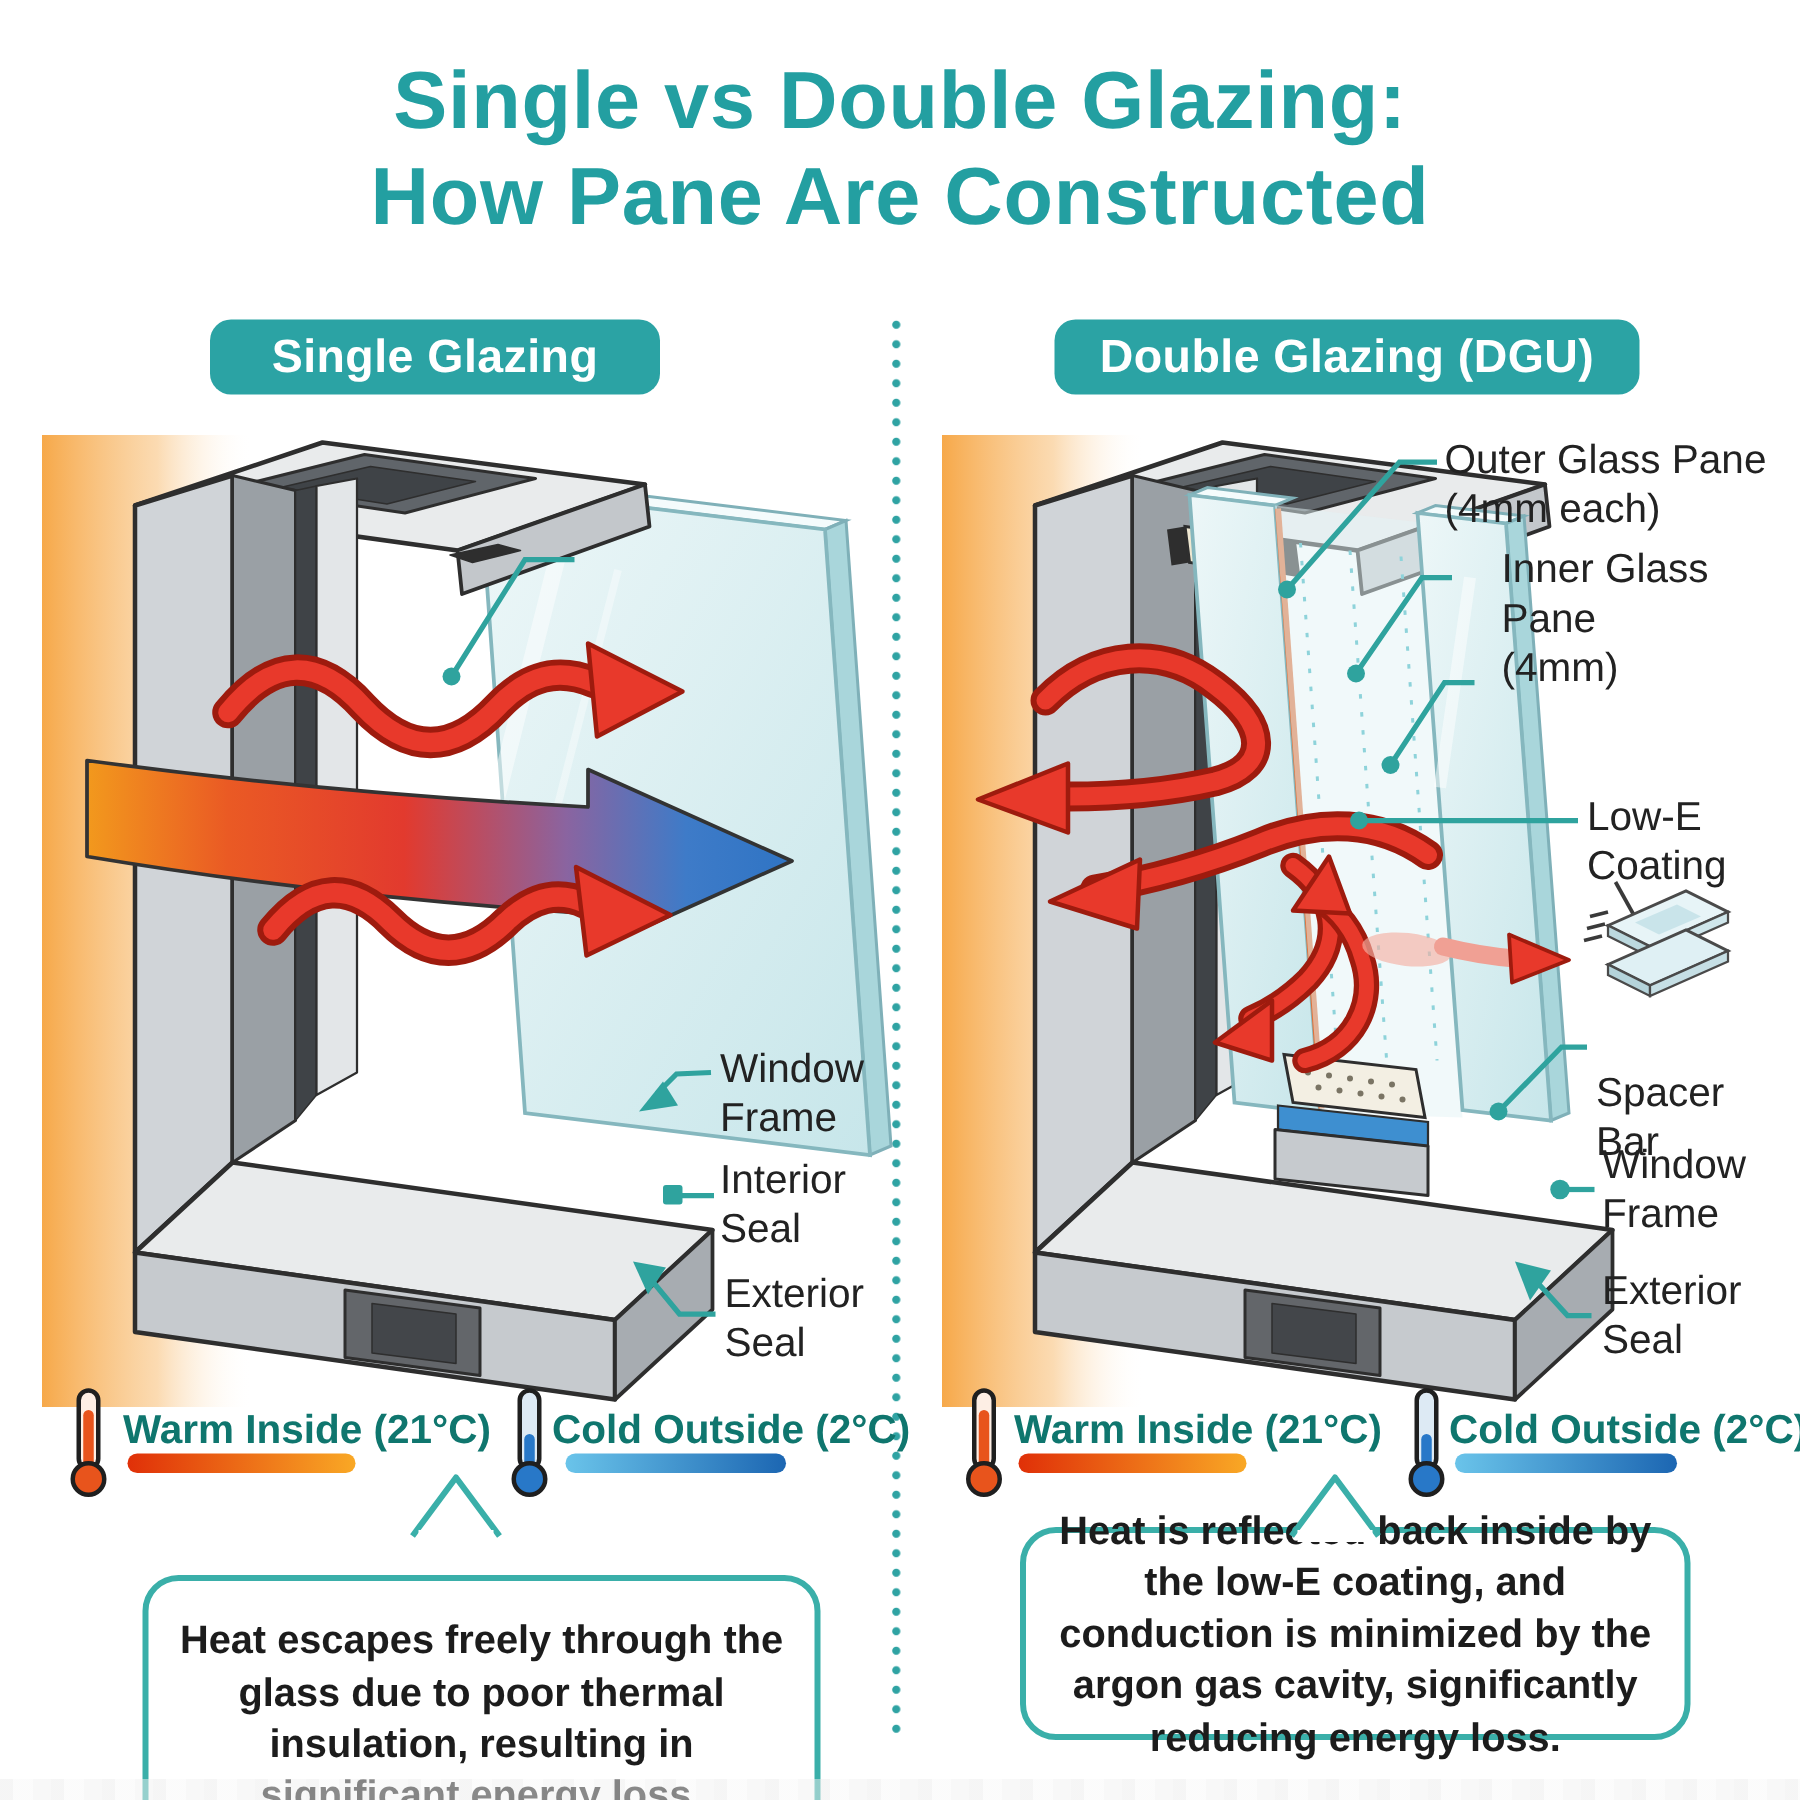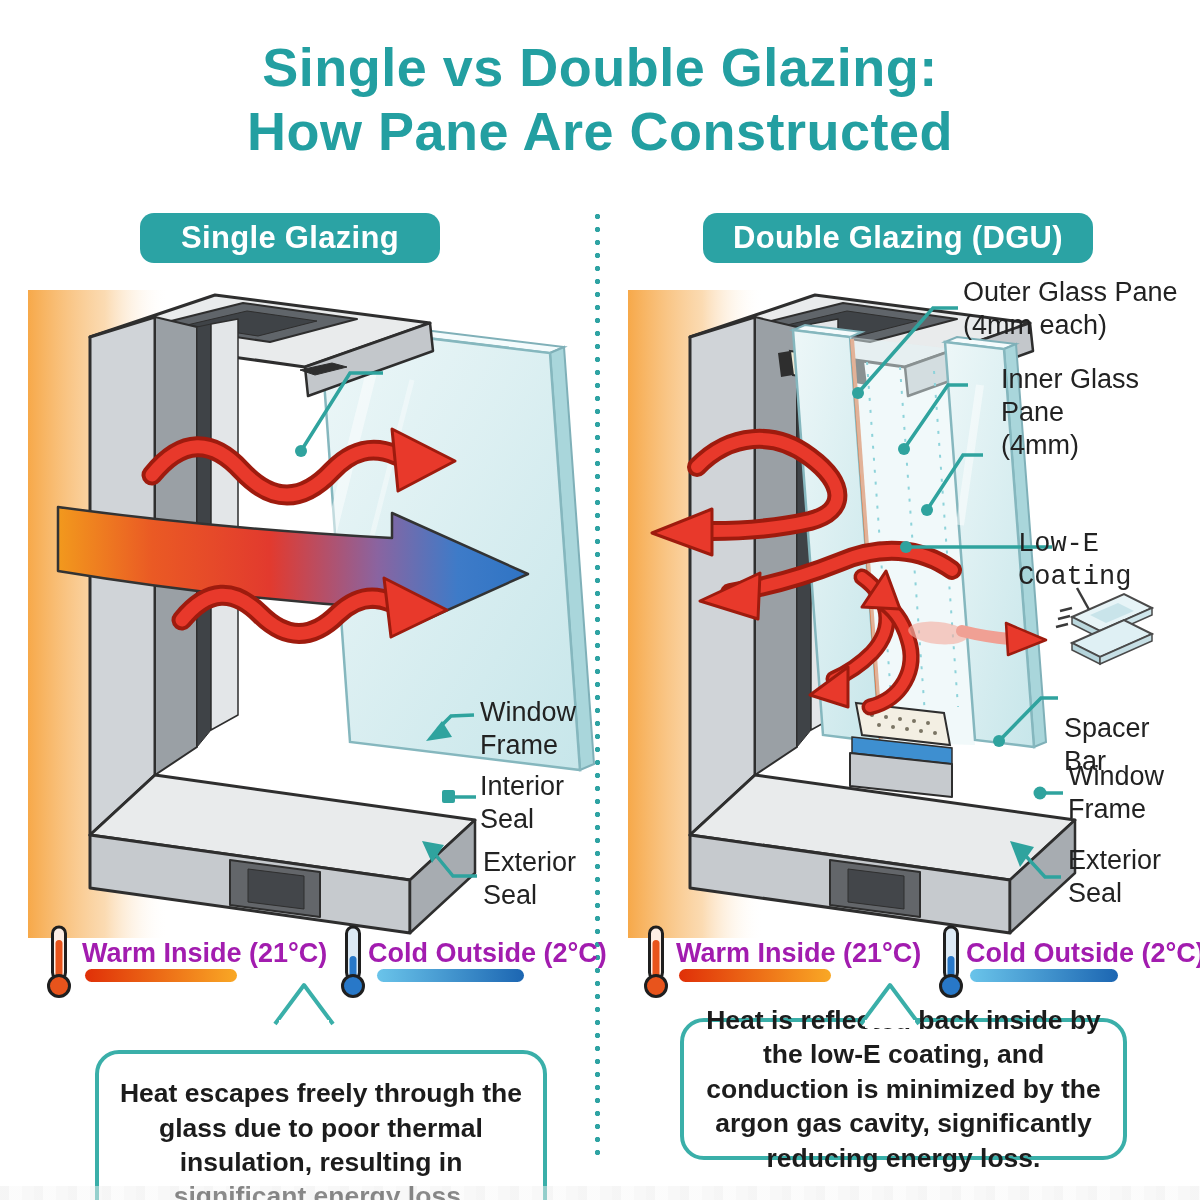--- a/index.html
+++ b/index.html
@@ -4,21 +4,21 @@
 <style>
   html,body{margin:0;padding:0;background:#fff;}
   #canvas{position:relative;width:1200px;height:1200px;background:#ffffff;overflow:hidden;
           font-family:"Liberation Sans",sans-serif;}
   .abs{position:absolute;}
   .title{left:0;top:36px;width:1200px;text-align:center;color:#239fa1;font-weight:800;
          font-size:54px;line-height:1.18;letter-spacing:.5px;}
   .pill{background:#2ba3a4;color:#ffffff;border-radius:14px;display:flex;align-items:center;
         justify-content:center;font-weight:700;font-size:31px;letter-spacing:.3px;}
   .lbl{color:#222222;font-size:27px;line-height:1.22;white-space:pre-line;font-weight:500;}
-  .thermo-label{font-size:27px;font-weight:600;color:#a21caf;white-space:nowrap;}
+  .thermo-label{font-size:27px;font-weight:600;color:#0f766e;white-space:nowrap;}
   .bar{height:13px;border-radius:7px;}
   .bar-warm{background:linear-gradient(90deg,#e03008,#f9a825);}
   .bar-cold{background:linear-gradient(90deg,#6ac4ea,#1c66b2);}
   .bubble{border:4px solid #3aafa9;border-radius:24px;background:#fff;color:#1c1c1c;
           font-size:26.5px;font-weight:600;line-height:1.3;text-align:center;display:flex;
           align-items:center;justify-content:center;padding:8px 20px;box-sizing:border-box;}
   .divider{left:594px;top:212px;width:7px;height:950px;
            background-image:radial-gradient(circle at 3.5px 4.5px,#2fa3a3 2.4px,rgba(0,0,0,0) 3px);
            background-size:7px 13px;background-repeat:repeat-y;}
   .bottom-noise{left:0;top:1186px;width:1200px;height:14px;opacity:.5;
@@ -226,25 +226,25 @@
     </g>
   </svg>
 
   <div class="abs lbl" style="left:480px;top:696px;">Window
 Frame</div>
   <div class="abs lbl" style="left:480px;top:770px;">Interior
 Seal</div>
   <div class="abs lbl" style="left:483px;top:846px;">Exterior
 Seal</div>
 
-  <div class="abs lbl" style="left:963px;top:276px;">Outer Glass Pane
+  <div class="abs lbl" style="left:963px;top:290px;">Outer Glass Pane
 (4mm each)</div>
   <div class="abs lbl" style="left:972px;top:363px;margin-left:29px;">Inner Glass Pane
 (4mm)</div>
-  <div class="abs lbl" style="left:1018px;top:528px;font-family:Liberation Mono, monospace;">Low-E
+  <div class="abs lbl" style="left:1058px;top:528px;">Low-E
 Coating</div>
   <div class="abs lbl" style="left:1064px;top:676px;margin-top:36px;">Spacer
 Bar</div>
   <div class="abs lbl" style="left:1068px;top:760px;">Window
 Frame</div>
   <div class="abs lbl" style="left:1068px;top:844px;">Exterior
 Seal</div>
 
   <svg class="abs" style="left:44px;top:924px;" width="30" height="76" viewBox="0 0 30 76">
     <rect x="8.5" y="3" width="13" height="52" rx="6.5" fill="#fdeee4" stroke="#1f1f1f" stroke-width="3"></rect>

